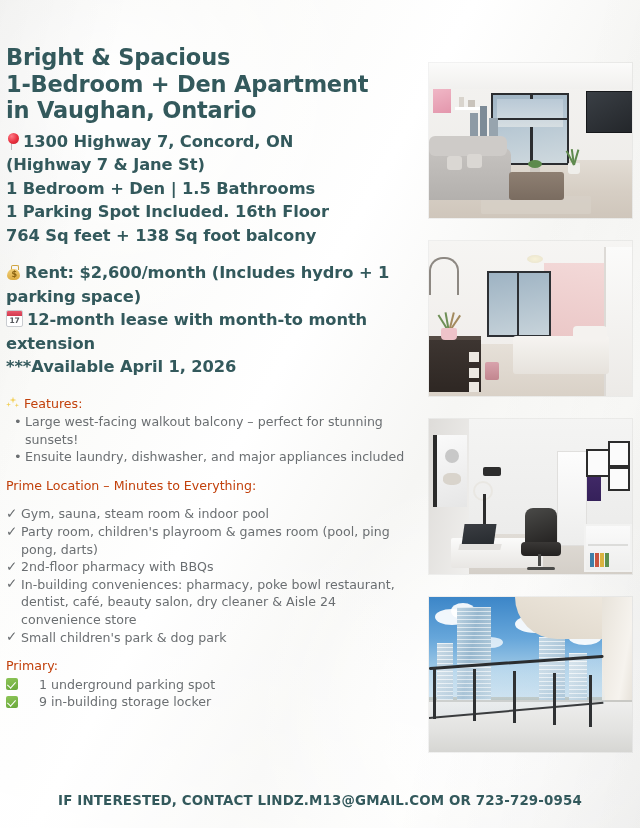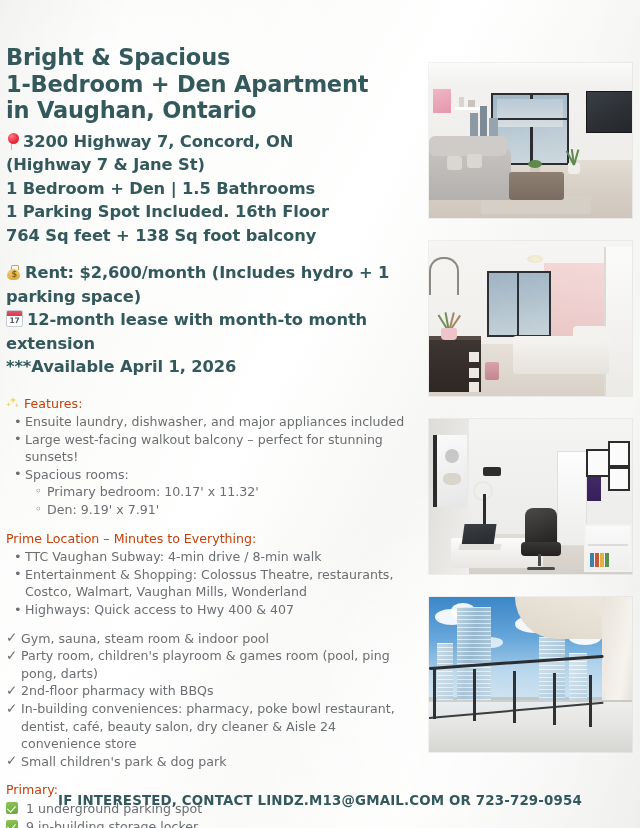--- a/index.html
+++ b/index.html
@@ -257,21 +257,21 @@
   .check-line > .ck {
     position: absolute;
     left: 0;
     top: -0.5px;
     font-size: 13.5px;
     line-height: 17.6px;
     color: #6b6f72;
   }
   .ex-line {
     position: relative;
-    padding-left: 20px;
+    padding-left: 33px;
   }
   .ex-line > .gck {
     position: absolute;
     left: 0;
     top: 2.5px;
   }
 
   
   .footer {
     position: absolute;
@@ -481,55 +481,43 @@
 
 <div class="content">
 
   <div class="text-col">
 
     <h1 class="headline">Bright &amp; Spacious
 1-Bedroom + Den Apartment
 in Vaughan, Ontario</h1>
 
     <div class="facts">
-      <div class="indent-pin"><span class="pin-icon"><i></i><b></b></span><span>3200 Highway 7, Concord, ON</span></div>
+      <div class="indent-pin"><span class="pin-icon"><i></i><b></b></span><span>1300 Highway 7, Concord, ON</span></div>
       <div>(Highway 7 &amp; Jane St)</div>
       <div>1 Bedroom + Den | 1.5 Bathrooms</div>
       <div>1 Parking Spot Included. 16th Floor</div>
       <div>764 Sq feet + 138 Sq foot balcony</div>
     </div>
 
     <div class="facts" style="margin-top:14px;">
       <div><span class="bag-icon"><i></i><b></b><s>$</s></span><span>Rent: $2,600/month (Includes hydro + 1 parking space)</span></div>
       <div><span class="cal-icon"><b></b><s>17</s></span><span>12-month lease with month-to month extension</span></div>
       <div>***Available April 1, 2026</div>
     </div>
 
     <div class="sec body-text" style="margin-top:16px;">
       <div class="sec-head"><span class="sparkle-icon"><b></b><i></i><s></s></span><span>Features:</span></div>
       <ul class="lvl1">
+        <li>Large west-facing walkout balcony – perfect for stunning sunsets!</li>
         <li>Ensuite laundry, dishwasher, and major appliances included</li>
-        <li>Large west-facing walkout balcony – perfect for stunning sunsets!</li>
-        <li>
-          <span>Spacious rooms:</span>
-          <ul class="lvl2">
-            <li>Primary bedroom: 10.17' x 11.32'</li>
-            <li>Den: 9.19' x 7.91'</li>
-          </ul>
-        </li>
       </ul>
     </div>
 
     <div class="sec body-text">
       <div class="sec-head">Prime Location – Minutes to Everything:</div>
-      <ul class="lvl1">
-        <li>TTC Vaughan Subway: 4-min drive / 8-min walk</li>
-        <li>Entertainment &amp; Shopping: Colossus Theatre, restaurants, Costco, Walmart, Vaughan Mills, Wonderland</li>
-        <li>Highways: Quick access to Hwy 400 &amp; 407</li>
-      </ul>
     </div>
 
     <div class="sec body-text">
       <div class="check-line"><span class="ck">✓</span><span>Gym, sauna, steam room &amp; indoor pool</span></div>
       <div class="check-line"><span class="ck">✓</span><span>Party room, children's playroom &amp; games room (pool, ping pong, darts)</span></div>
       <div class="check-line"><span class="ck">✓</span><span>2nd-floor pharmacy with BBQs</span></div>
       <div class="check-line"><span class="ck">✓</span><span>In-building conveniences: pharmacy, poke bowl restaurant, dentist, café, beauty salon, dry cleaner &amp; Aisle 24 convenience store</span></div>
       <div class="check-line"><span class="ck">✓</span><span>Small children's park &amp; dog park</span></div>
     </div>
 

